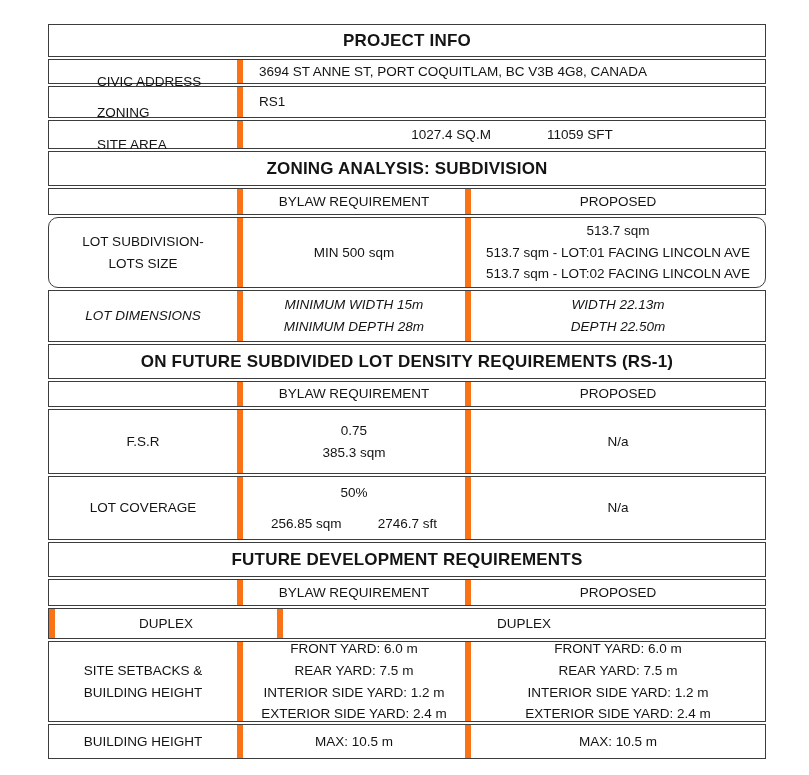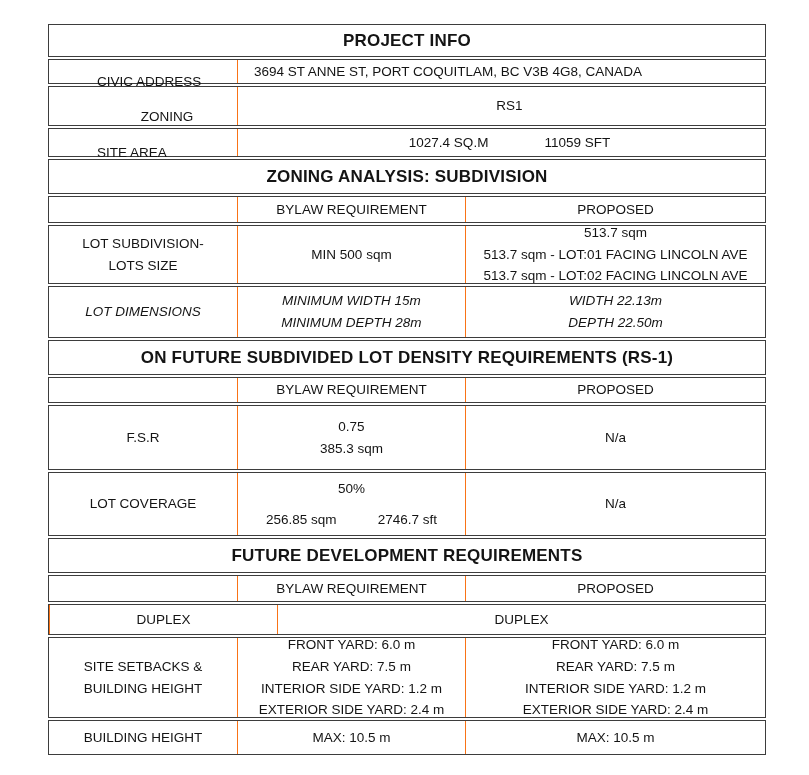--- a/index.html
+++ b/index.html
@@ -18,40 +18,40 @@
     justify-content:center;align-items:center;
     font-weight:bold;font-size:17px;letter-spacing:.2px;
   }
   .cell{
     display:flex;flex-direction:column;justify-content:center;
     box-sizing:border-box;font-size:13.5px;line-height:1.62;
   }
   .c1{width:188px;flex:0 0 188px;}
   .c2{width:228px;flex:0 0 228px;}
   .cv{flex:1 1 auto;}
-  .vline{border-left:1px solid #f97316;}
+  .vline{border-left:6px solid #f97316;}
   .center{text-align:center;align-items:center;}
   .label-left{padding-left:48px;margin-top:21px;}
   .val-left{padding-left:16px;}
   .pre{white-space:pre-line;}
   .inline-pair{flex-direction:row;align-items:center;gap:56px;}
   .cov-top{margin-bottom:9px;}
   .cov-pair{
     display:flex;flex-direction:row;justify-content:space-between;
     width:100%;box-sizing:border-box;padding:0 28px;
   }
   
   .h-title{height:33px;}
   .h-civic{height:25px;}
-  .h-zoning{height:40px;text-align:center;}
+  .h-zoning{height:32px;}
   .h-sitearea{height:29px;}
   .h-sec{height:35px;}
   .h-colhdr{height:27px;}
   .h-colhdr-sm{height:26px;}
-  .h-lotsub{height:59px;}
+  .h-lotsub{height:71px;border-radius:10px;}
   .h-lotdim{height:52px;font-style:italic;}
   .h-fsr{height:65px;}
   .h-cov{height:64px;}
   .h-units{height:31px;}
   .h-setbacks{height:81px;}
   .h-bheight{height:35px;}
 </style>
 </head>
 <body>
 

